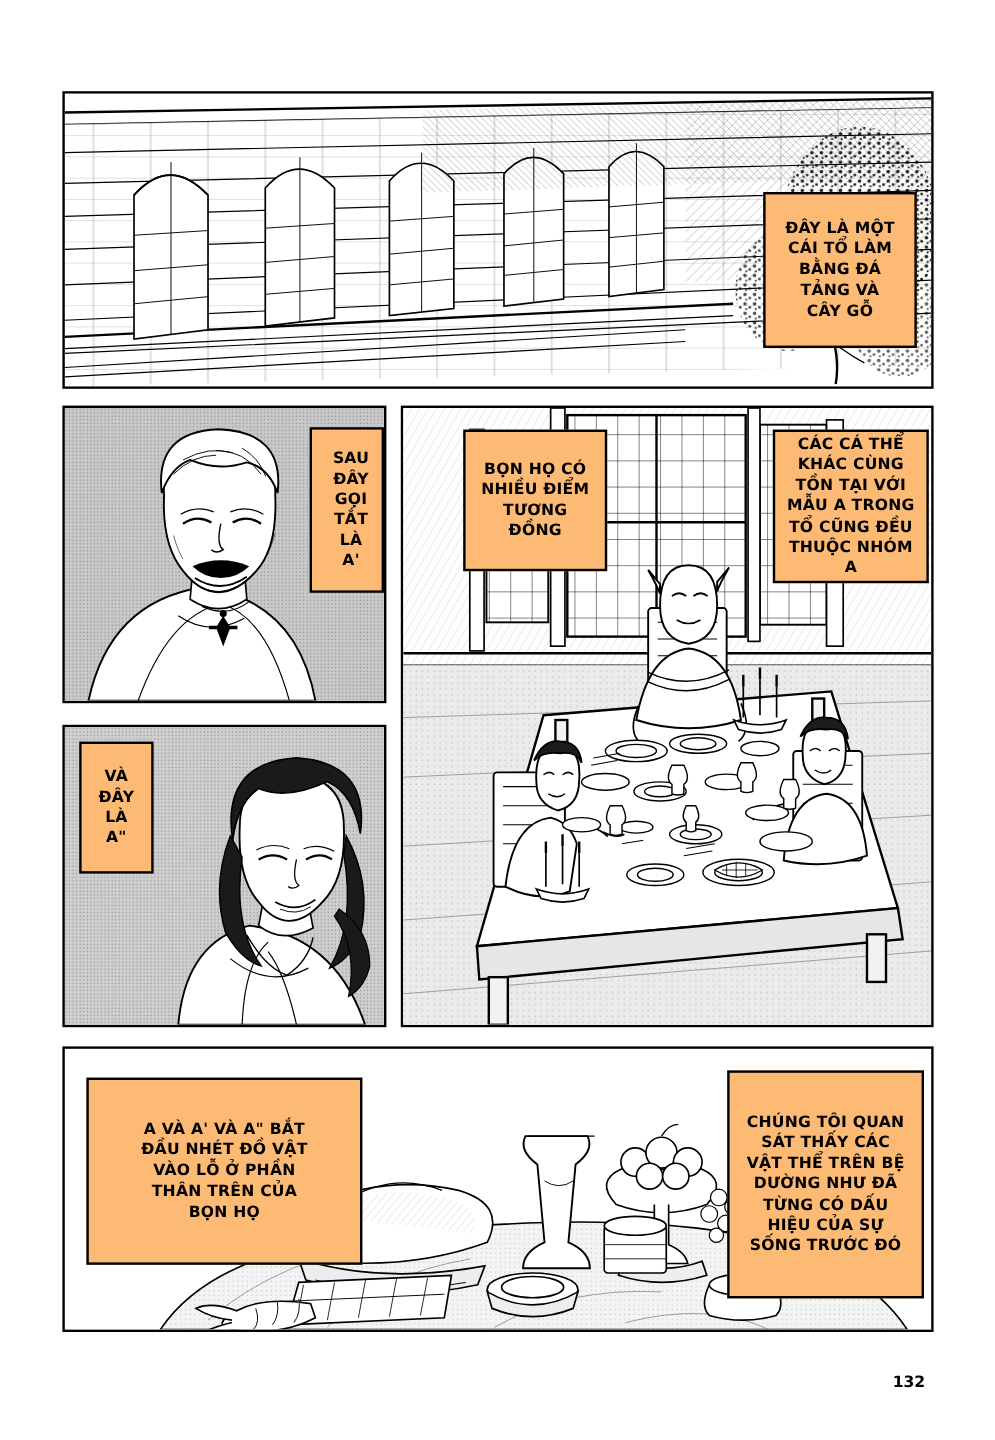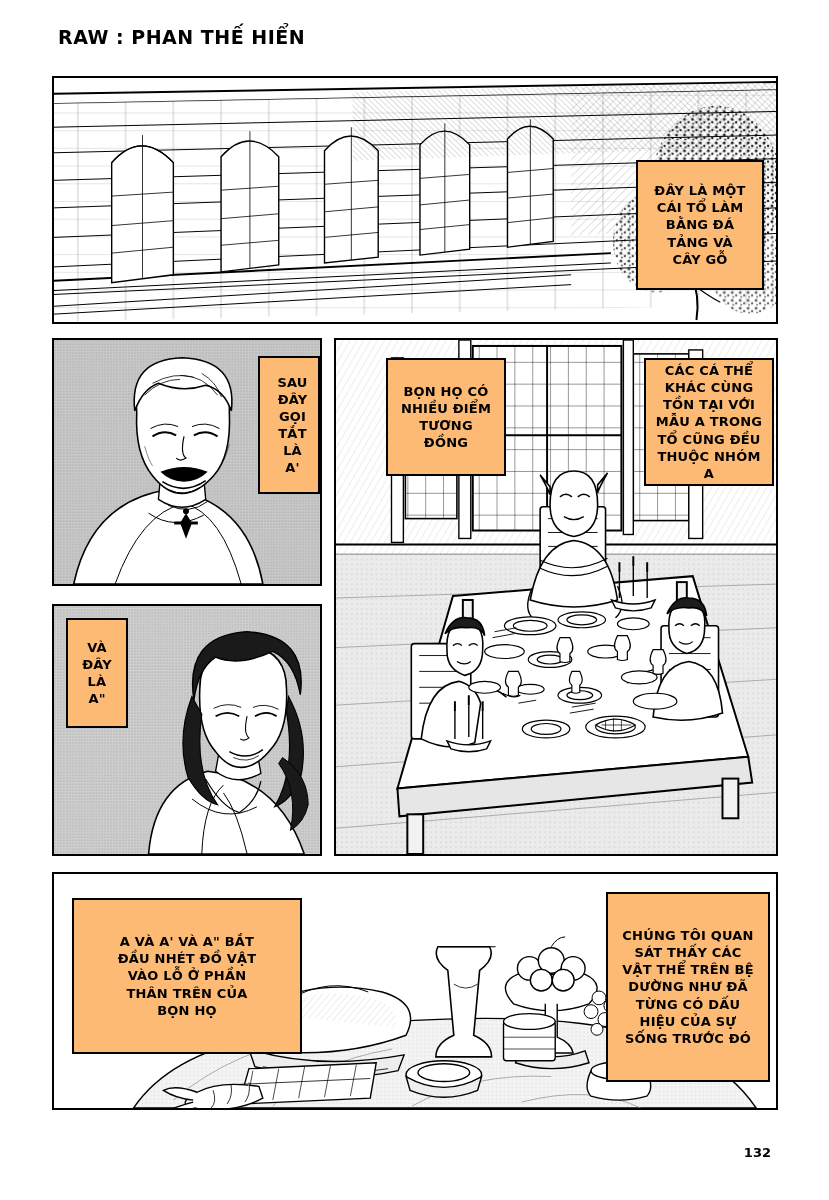--- a/index.html
+++ b/index.html
@@ -95,21 +95,20 @@
   #cap-insert { left: 72px;  top: 898px;  width: 230px; height: 156px; text-align: center; }
   #cap-observe{ left: 606px; top: 892px;  width: 164px; height: 190px; }
 
   
   .art { position: absolute; inset: 0; width: 100%; height: 100%; display: block; }
 </style>
 </head>
 <body>
 
 <div class="credits">
-  <span>RAW : PHAN THẾ HIỂN</span>
 </div>
 
 <div class="panel" id="panel-building">
   <svg class="art" viewBox="0 0 726 248" preserveAspectRatio="none">
     <defs>
       <pattern id="hatchA" width="6" height="6" patternUnits="userSpaceOnUse" patternTransform="rotate(45)">
         <line x1="0" y1="0" x2="0" y2="6" stroke="#000" stroke-width="0.7"></line>
       </pattern>
       <pattern id="hatchB" width="4" height="4" patternUnits="userSpaceOnUse" patternTransform="rotate(-45)">
         <line x1="0" y1="0" x2="0" y2="4" stroke="#000" stroke-width="0.6"></line>

